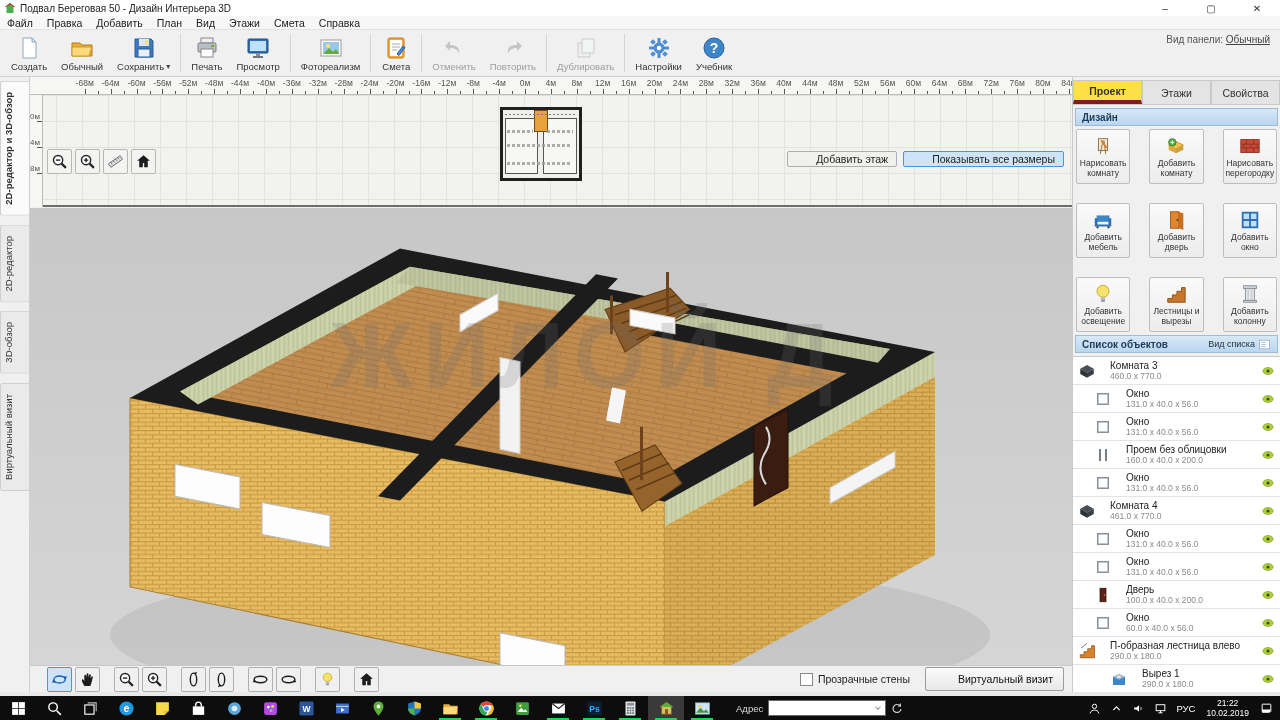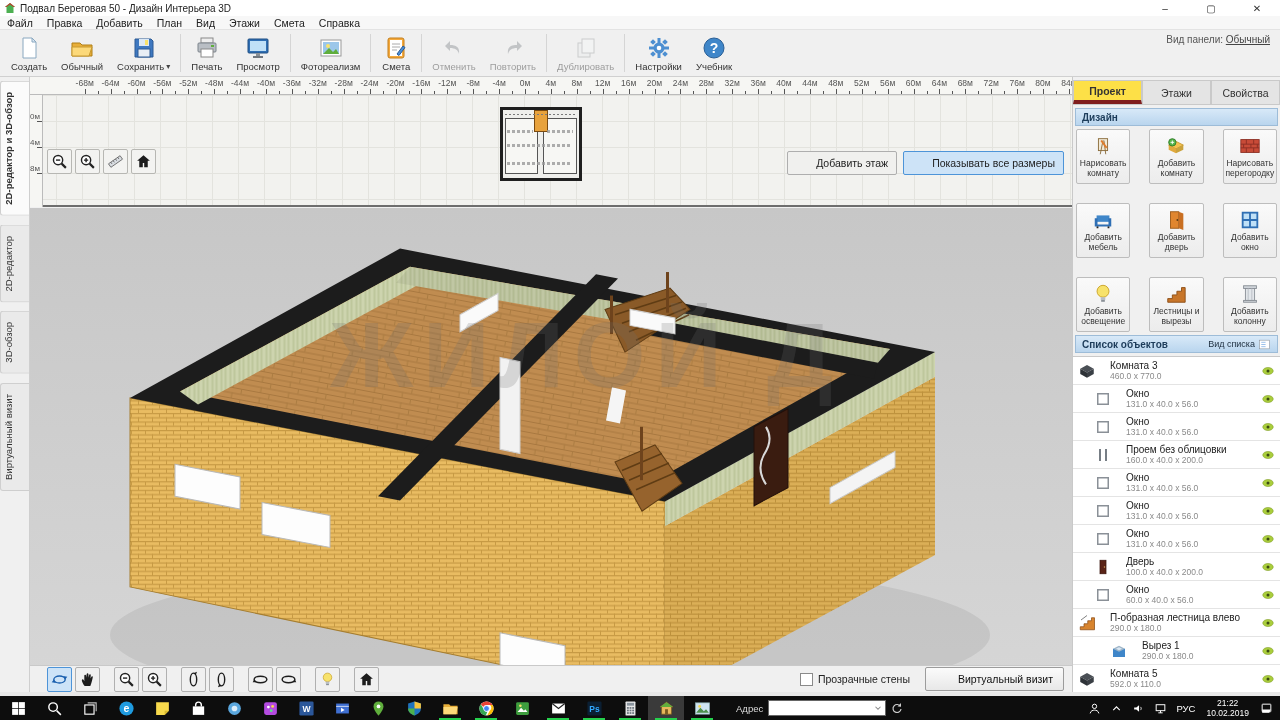--- a/index.html
+++ b/index.html
@@ -38,21 +38,21 @@
     background-image:linear-gradient(#e3e3de 1px,transparent 1px),linear-gradient(90deg,#e3e3de 1px,transparent 1px);
     background-size:26px 26px;border-bottom:2px solid #6d6d6d;}
   #vruler{position:absolute;left:0;top:0;width:13px;height:112px;background:#f6f6f3;border-right:1px solid #bbb;}
   .vlabel{position:absolute;left:0;font-size:8px;color:#555;}
   .vtick{position:absolute;right:0;height:1px;width:5px;background:#555;}
   #plan2d-tools{position:absolute;left:17px;top:54px;display:flex;gap:3px;}
   .sqbtn{width:25px;height:25px;background:#f3f3f1;border:1px solid #b7b7b3;border-radius:2px;display:flex;align-items:center;justify-content:center;}
   .sqbtn .ic{width:17px;height:17px;}
   .sqbtn.active{background:#cde3f7;border-color:#5c9fd6;}
   #plan2d-actions{position:absolute;right:8px;top:56px;display:flex;gap:6px;}
-  .pbtn{height:24px;display:flex;align-items:center;gap:5px;font-size:10.5px;color:#222;background:#f0f0ee;border:1px solid #aeaeae;border-radius:2px;padding:0 8px;}
+  .pbtn{height:16px;display:flex;align-items:center;gap:5px;font-size:10.5px;color:#222;background:#f0f0ee;border:1px solid #aeaeae;border-radius:2px;padding:0 8px;}
   .pbtn .ic{width:15px;height:15px;}
   .pbtn.toggled{background:#cde3f7;border-color:#4d94d8;}
   
   #miniplan{position:absolute;left:470px;top:12px;width:82px;height:74px;background:#efefec;border:3px solid #1f1f1f;}
   #miniplan .room{position:absolute;background:#f7f7f4;border:1px solid #555;}
   #miniplan .stair{position:absolute;background:#e8a23c;border:1px solid #7a4a10;}
   #miniplan .dimline{position:absolute;background:repeating-linear-gradient(90deg,#7a7a7a 0 2px,transparent 2px 4px);height:1px;}
   #miniplan .dimtxt{position:absolute;background:repeating-linear-gradient(90deg,#9a9a9a 0 3px,transparent 3px 5px);height:3px;opacity:.8;}
 
   
@@ -849,20 +849,37 @@
           </span>
           <span class="obj-txt">
             <span class="obj-name">Окно</span>
             <span class="obj-dims">131.0 x 40.0 x 56.0</span>
           </span>
           <span class="obj-eye"><svg viewBox="0 0 24 24">
               <ellipse cx="12" cy="12" rx="9" ry="6" fill="#aace3c" stroke="#7d9b22"></ellipse>
               <circle cx="12" cy="12" r="2.6" fill="#3c4a12"></circle>
             </svg></span>
         </div>
+        <div class="obj-row" style="padding-left:5px">
+          <span class="ic">
+            <svg viewBox="0 0 24 24">
+              <path d="M3 9l9-5 9 5-9 5z" fill="#4a4f55"></path>
+              <path d="M3 9v7l9 5v-7z" fill="#2e3338"></path>
+              <path d="M21 9v7l-9 5v-7z" fill="#3a3f45"></path>
+            </svg>
+          </span>
+          <span class="obj-txt">
+            <span class="obj-name">Комната 4</span>
+            <span class="obj-dims">461.0 x 770.0</span>
+          </span>
+          <span class="obj-eye"><svg viewBox="0 0 24 24">
+              <ellipse cx="12" cy="12" rx="9" ry="6" fill="#aace3c" stroke="#7d9b22"></ellipse>
+              <circle cx="12" cy="12" r="2.6" fill="#3c4a12"></circle>
+            </svg></span>
+        </div>
         <div class="obj-row" style="padding-left:21px">
           <span class="ic">
             <svg viewBox="0 0 24 24">
               <rect x="5" y="5" width="14" height="14" fill="#fff" stroke="#8a9097" stroke-width="2"></rect>
             </svg>
           </span>
           <span class="obj-txt">
             <span class="obj-name">Окно</span>
             <span class="obj-dims">131.0 x 40.0 x 56.0</span>
           </span>

